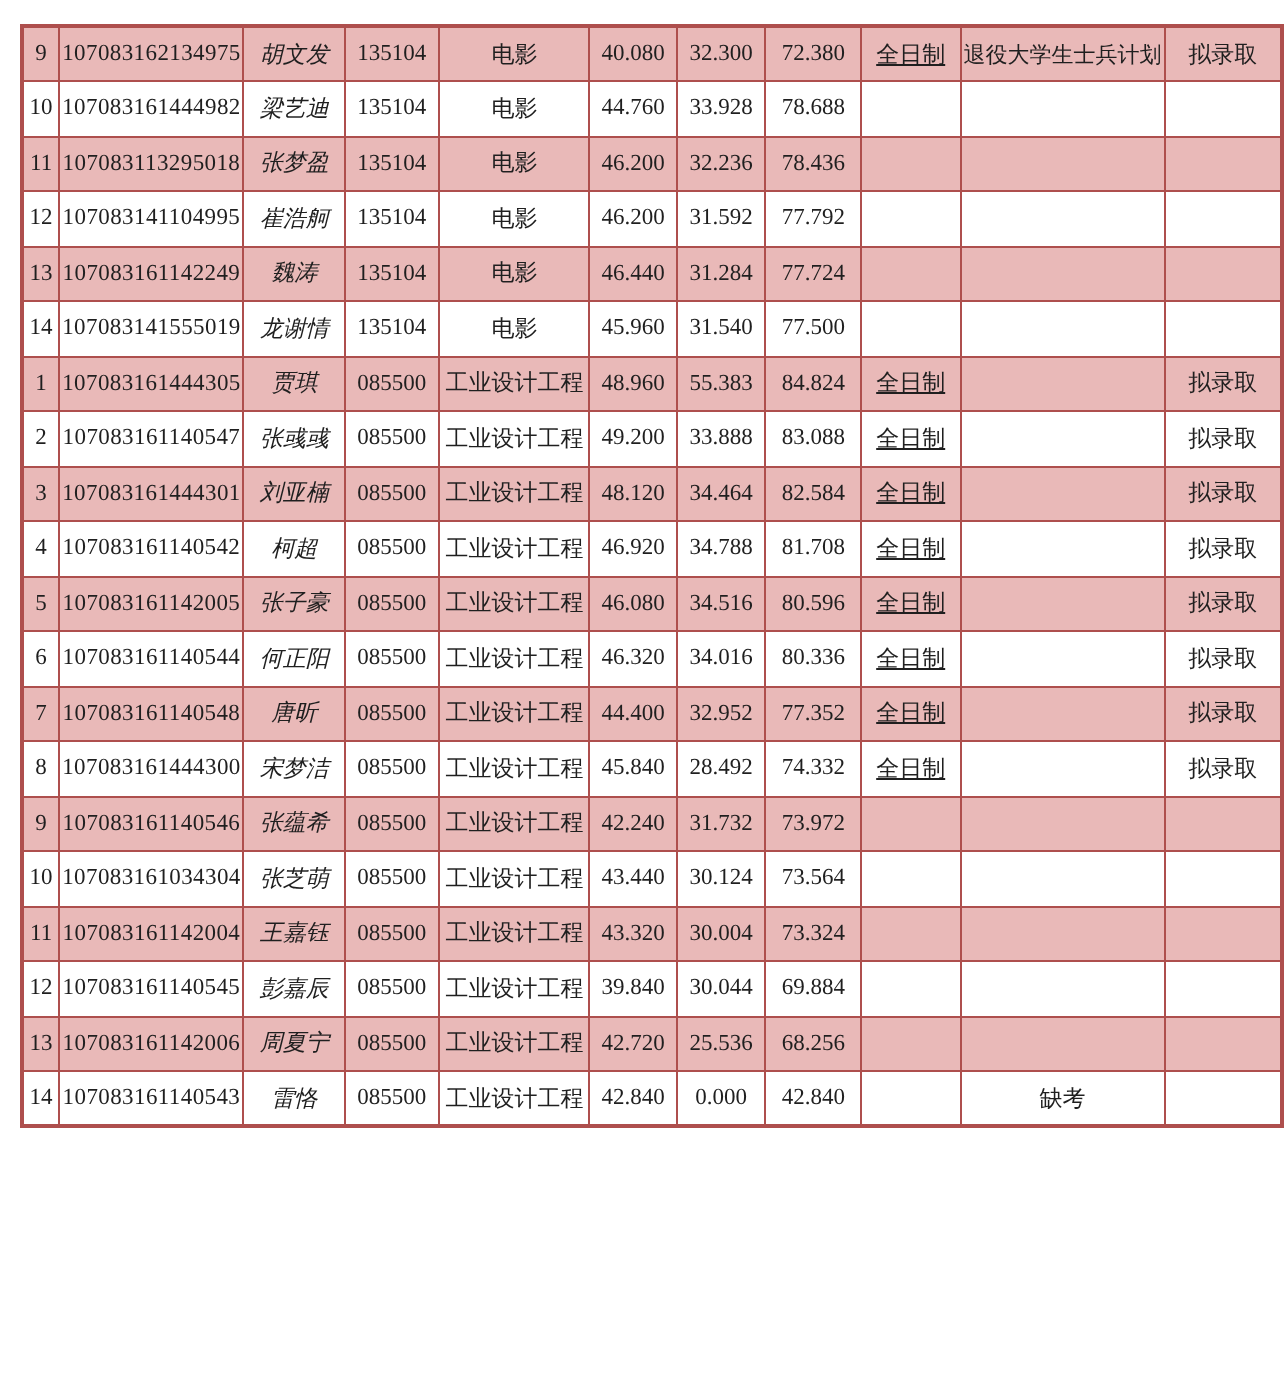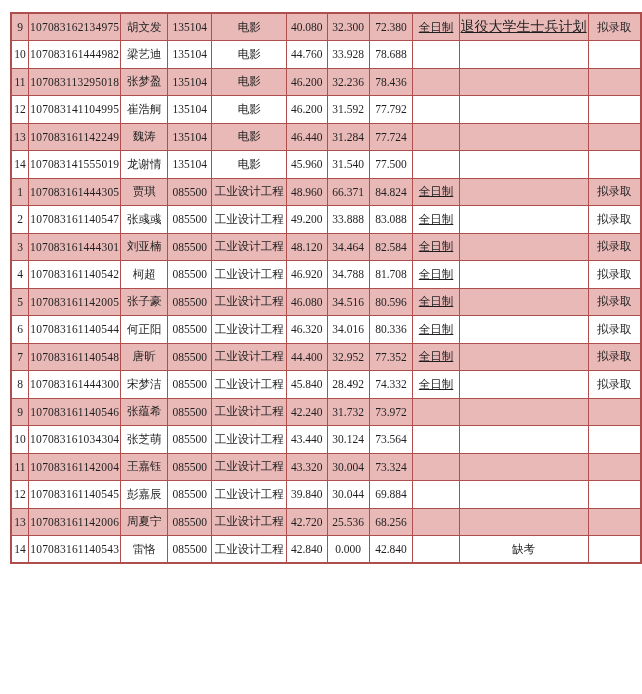--- a/index.html
+++ b/index.html
@@ -30,27 +30,27 @@
       height: 27.5px;
       font-size: 11.5px;
       color: #1f1f1f;
       white-space: nowrap;
       overflow: hidden;
       background: #ffffff;
     }
     table.admission tr.pink td { background: #e9b9b8; }
     td.c-no     { font-size: 11px; }
     td.c-id     { font-size: 11.5px; letter-spacing: 0.2px; }
-    td.c-name   { font-size: 12px; }
+    td.c-name   { font-size: 12px; font-style: italic; }
     td.c-code   { font-size: 11.5px; }
     td.c-major  { font-size: 12px; }
     td.c-score  { font-size: 11.5px; }
     td.c-mode   { font-size: 12.5px; text-decoration: underline; }
     td.c-remark { font-size: 12px; }
-    td.c-remark.small { font-size: 14px; text-decoration: underline; }
+    td.c-remark.small { font-size: 11px; }
     td.c-result { font-size: 12.5px; }
   </style>
 </head>
 <body>
 
 <div class="page">
   <table class="admission">
     <colgroup>
         <col style="width: 19px;">
         <col style="width: 88px;">
@@ -143,21 +143,21 @@
           <td class="c-remark"></td>
           <td class="c-result"></td>
         </tr>
         <tr class="pink">
           <td class="c-no">1</td>
           <td class="c-id">107083161444305</td>
           <td class="c-name">贾琪</td>
           <td class="c-code">085500</td>
           <td class="c-major">工业设计工程</td>
           <td class="c-score">48.960</td>
-          <td class="c-score">66.371</td>
+          <td class="c-score">55.383</td>
           <td class="c-score">84.824</td>
           <td class="c-mode">全日制</td>
           <td class="c-remark"></td>
           <td class="c-result">拟录取</td>
         </tr>
         <tr class="white">
           <td class="c-no">2</td>
           <td class="c-id">107083161140547</td>
           <td class="c-name">张彧彧</td>
           <td class="c-code">085500</td>

